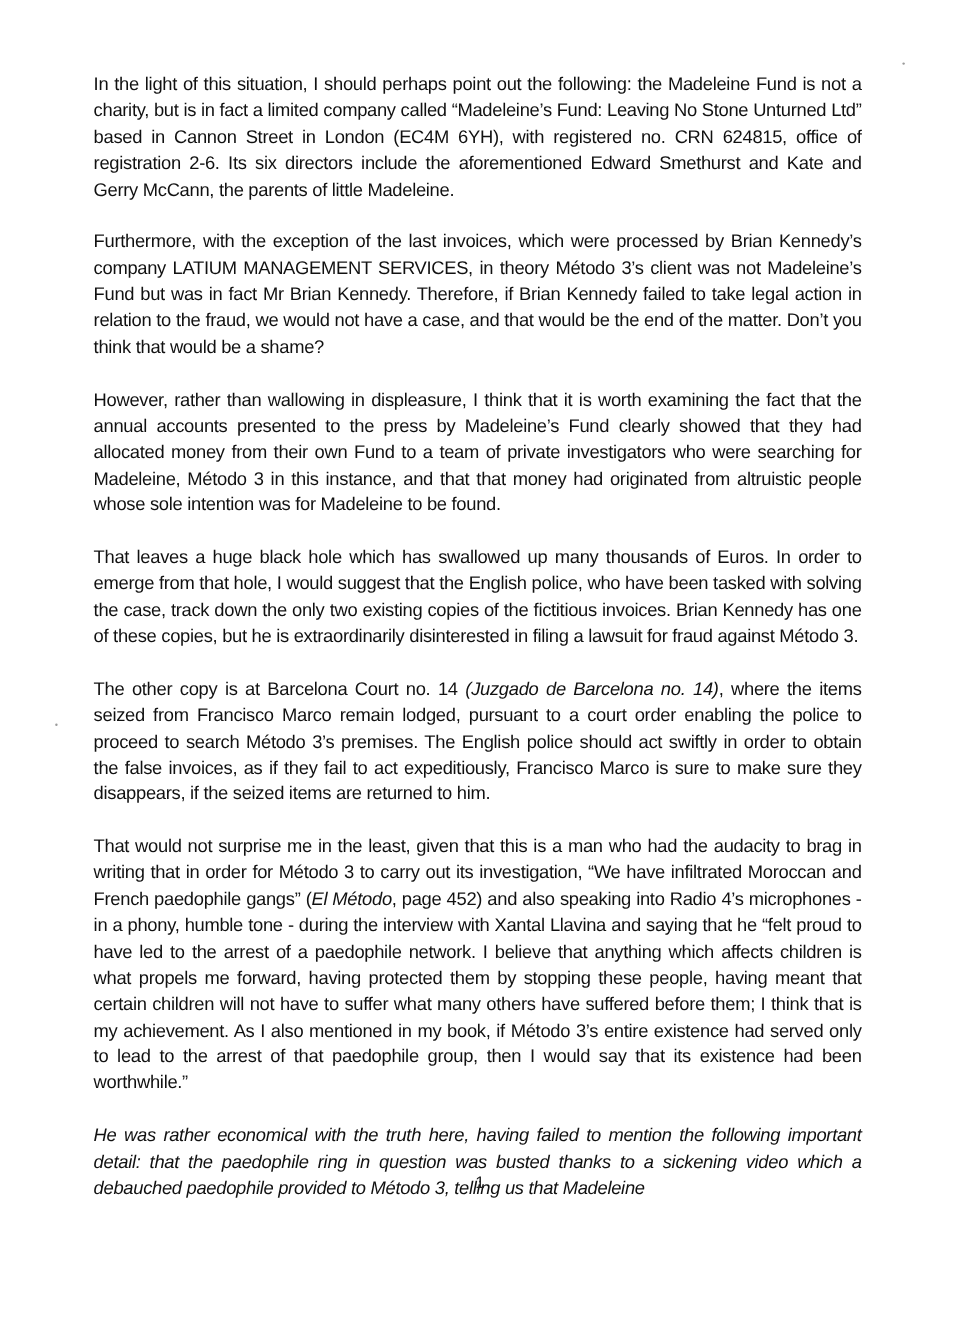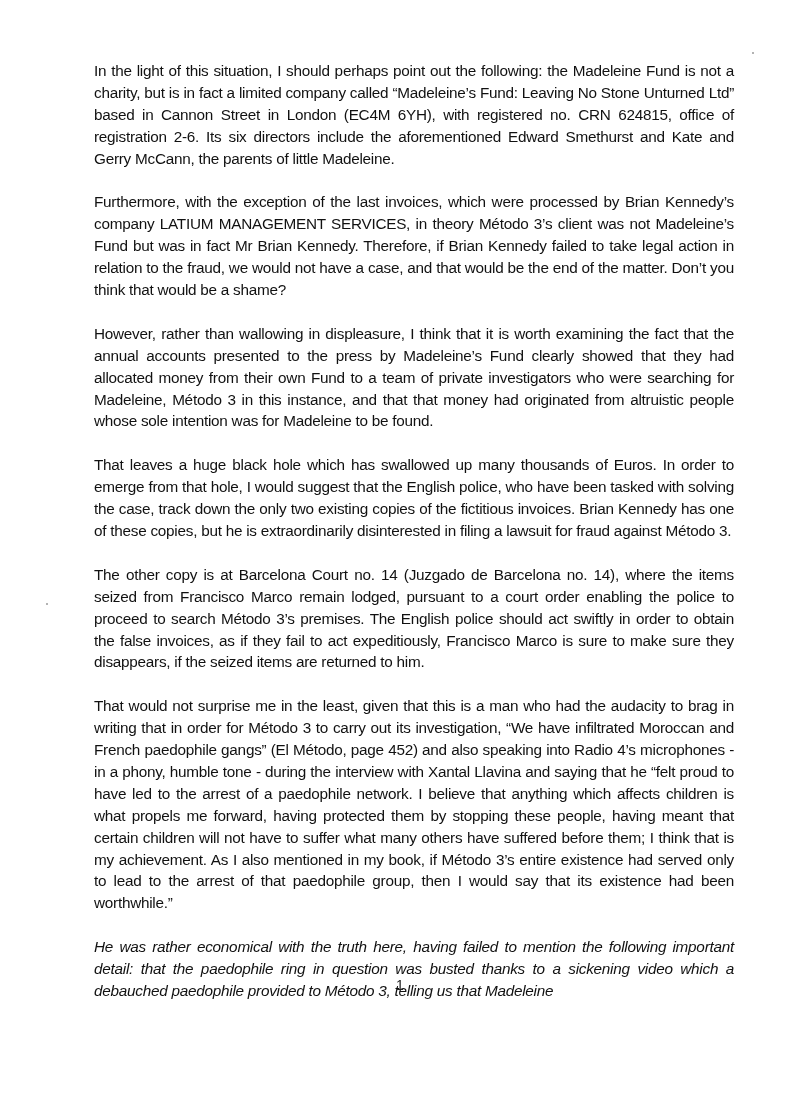--- a/index.html
+++ b/index.html
@@ -9,39 +9,40 @@
     }
     body {
       width: 800px;
       height: 1100px;
       position: relative;
       overflow: hidden;
       color: #111111;
     }
     .page {
       position: absolute;
-      left: 94px;
+      left: 78px;
       top: 60px;
       width: 640px;
       font-family: "Liberation Sans", sans-serif;
       font-size: 15.3px;
       line-height: 21.9px;
       letter-spacing: -0.25px;
       word-spacing: 0px;
     }
     .para {
       margin: 0 0 21.9px 0;
       text-align: justify;
       text-align-last: left;
     }
     .para.cont {
       margin-bottom: 0;
       font-style: italic;
     }
     .para span.it {
+      font-style: italic;
     }
     .page-number {
       position: absolute;
       left: 0;
       width: 800px;
       top: 977px;
       text-align: center;
       font-family: "Liberation Sans", sans-serif;
       font-size: 14px;
       color: #222222;

